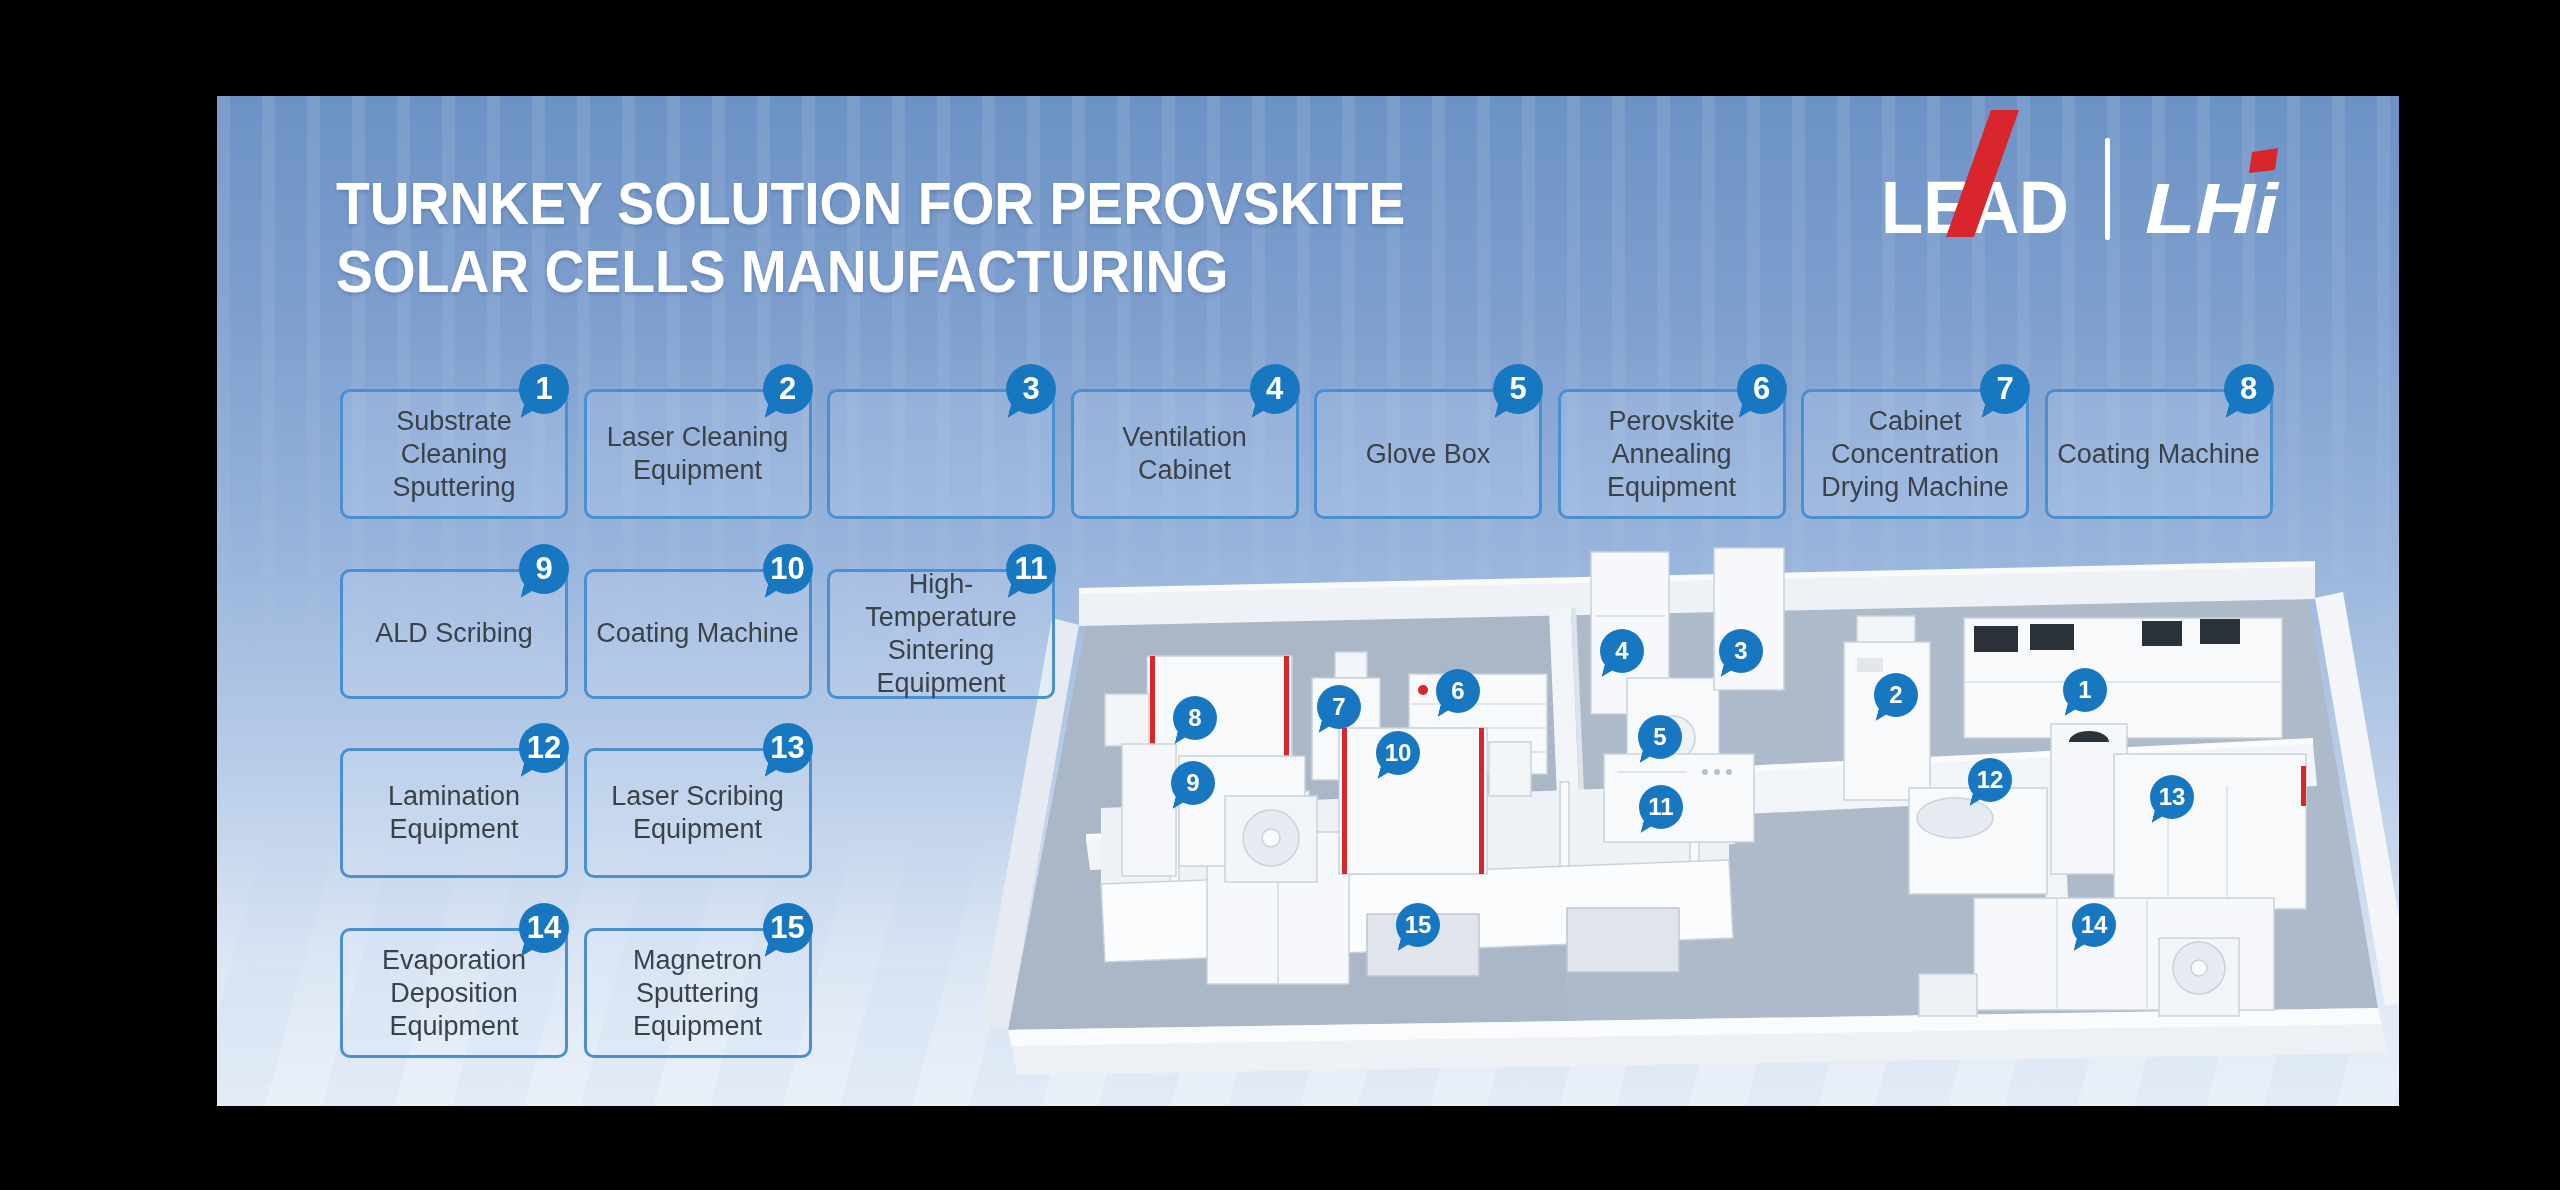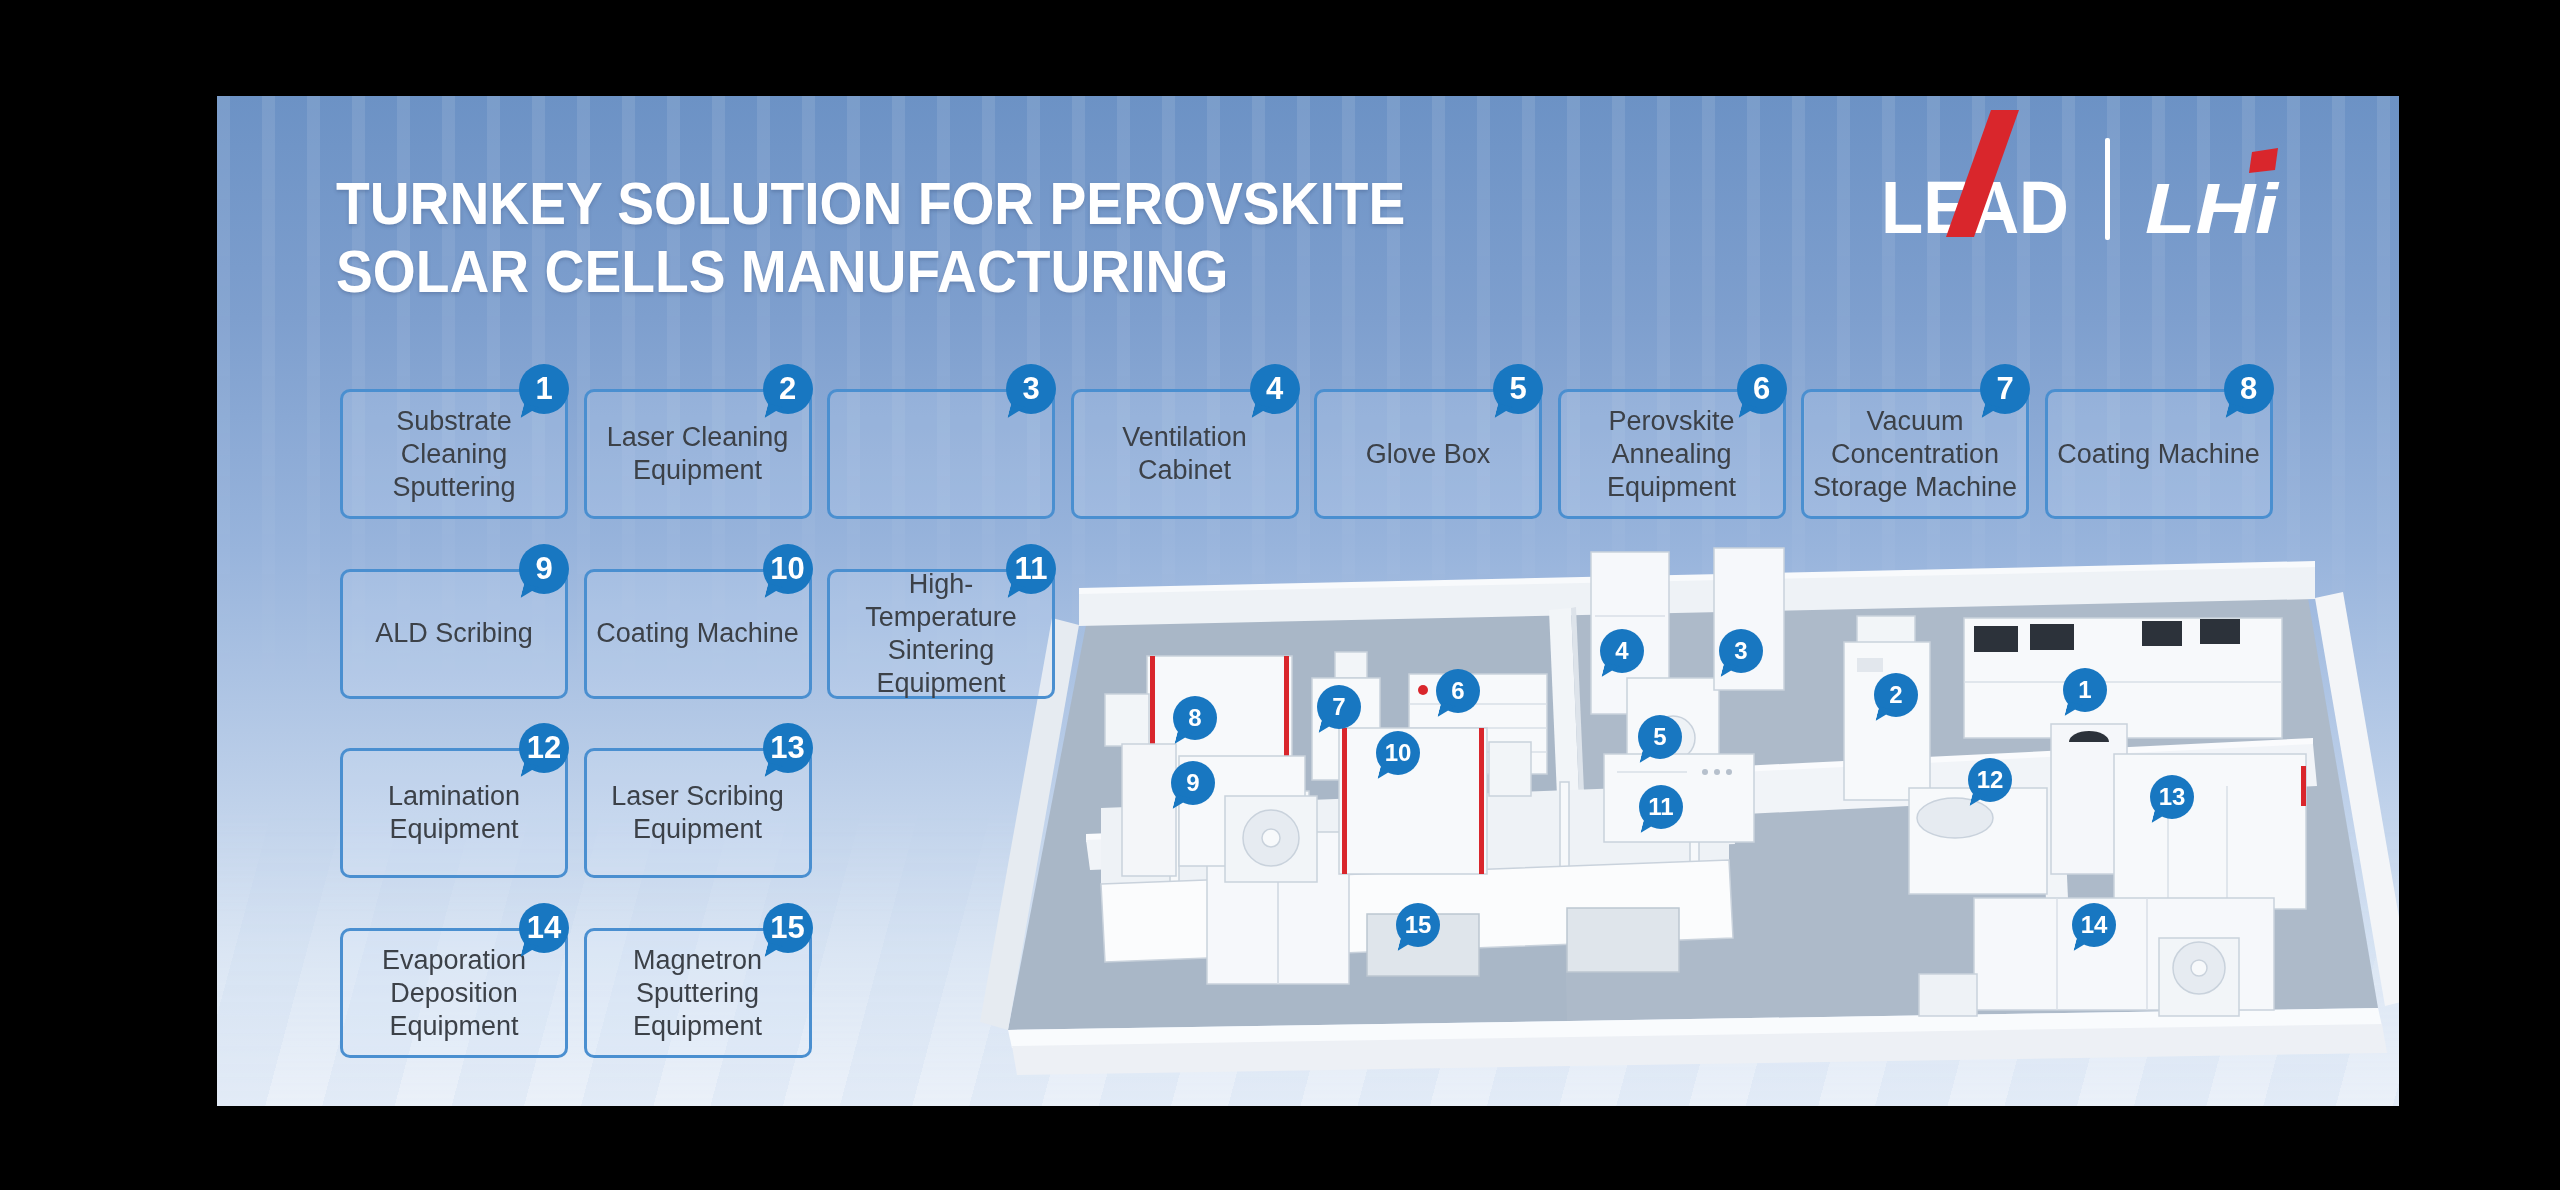--- a/index.html
+++ b/index.html
@@ -198,21 +198,21 @@
         <div class="eq-box" style="left: 1340.5px; top: 293px;">
     <div class="eq-badge bubble">
             <span class="eq-num">6</span>
           </div>
     <div class="eq-label">Perovskite Annealing Equipment</div>
   </div>
         <div class="eq-box" style="left: 1584px; top: 293px;">
     <div class="eq-badge bubble">
             <span class="eq-num">7</span>
           </div>
-    <div class="eq-label">Vacuum Concentration Storage Machine</div>
+    <div class="eq-label">Cabinet Concentration Drying Machine</div>
   </div>
         <div class="eq-box" style="left: 1827.5px; top: 293px;">
     <div class="eq-badge bubble">
             <span class="eq-num">8</span>
           </div>
     <div class="eq-label">Coating Machine</div>
   </div>
         <div class="eq-box" style="left: 123px; top: 472.7px;">
     <div class="eq-badge bubble">
             <span class="eq-num">9</span>

